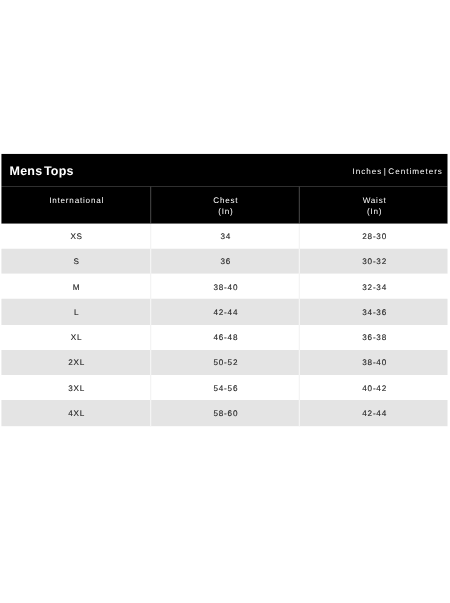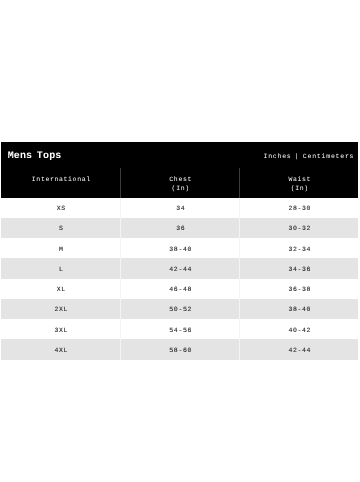--- a/index.html
+++ b/index.html
@@ -15,25 +15,24 @@
     -webkit-font-smoothing: antialiased;
     -moz-osx-font-smoothing: grayscale;
     text-rendering: geometricPrecision;
   }
   .page { position: relative; width: 360px; height: 482px; background: #fff; overflow: hidden; }
 
   .size-table {
     will-change: opacity;
     position: absolute;
     left: 1.45px;
-    top: 142px;
+    top: 123px;
     width: 356.6px;
     border-collapse: collapse;
     table-layout: fixed;
-    font-family: Liberation Mono, monospace;
   }
 
   .chart-head { background: #000; }
   col.c1 { width: 119.0px; }
   col.c2 { width: 119.2px; }
   col.c3 { width: 118.3px; }
 
   .title-row td { padding: 0; }
   .title-bar {
     height: 26px;

